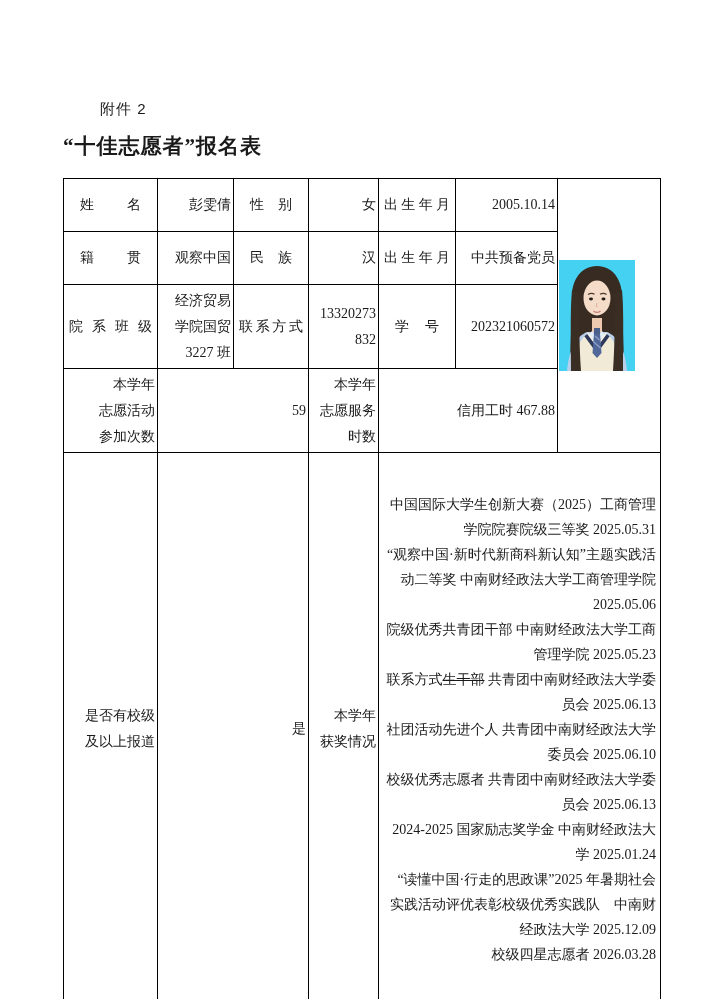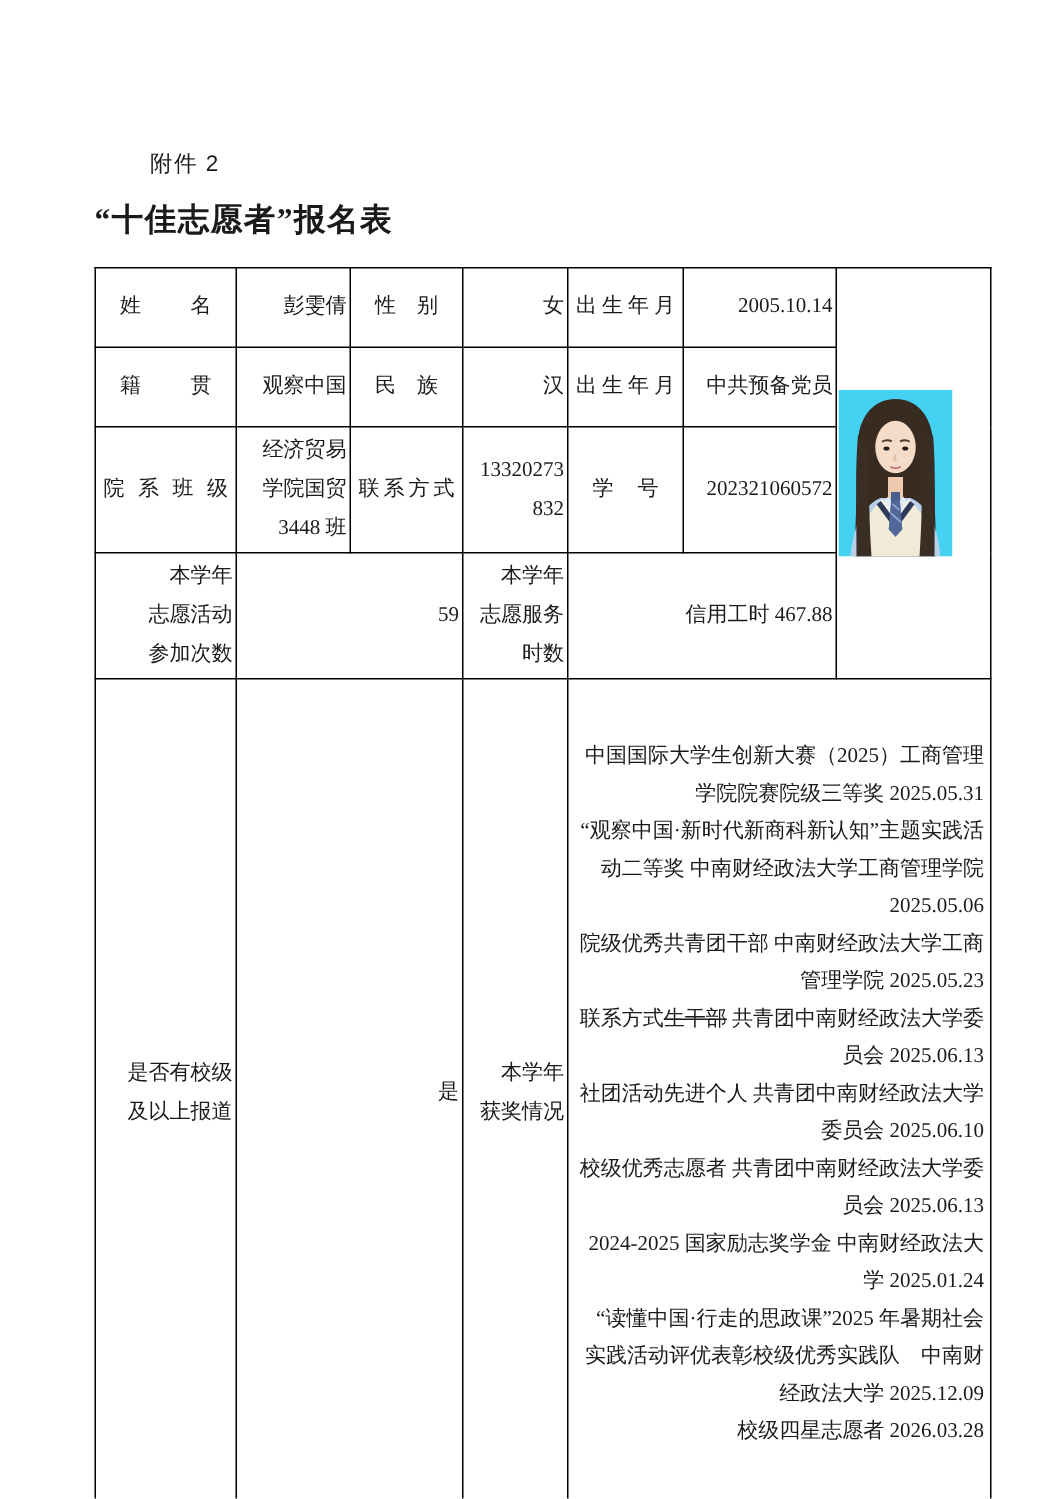--- a/index.html
+++ b/index.html
@@ -99,21 +99,21 @@
     <td class="dist pad-wide">民族</td>
     <td>汉</td>
     <td class="dist pad-narrow">出生年月</td>
     <td>中共预备党员</td>
   </tr>
 
   <tr style="height:84px">
     <td class="dist pad-narrow">院系班级</td>
     <td class="pre">经济贸易
 学院国贸
-3448 班</td>
+3227 班</td>
     <td class="dist pad-narrow">联系方式</td>
     <td class="pre num">13320273
 832</td>
     <td class="dist pad-wide">学号</td>
     <td>202321060572</td>
   </tr>
 
   <tr style="height:84px">
     <td class="pre">本学年
 志愿活动

